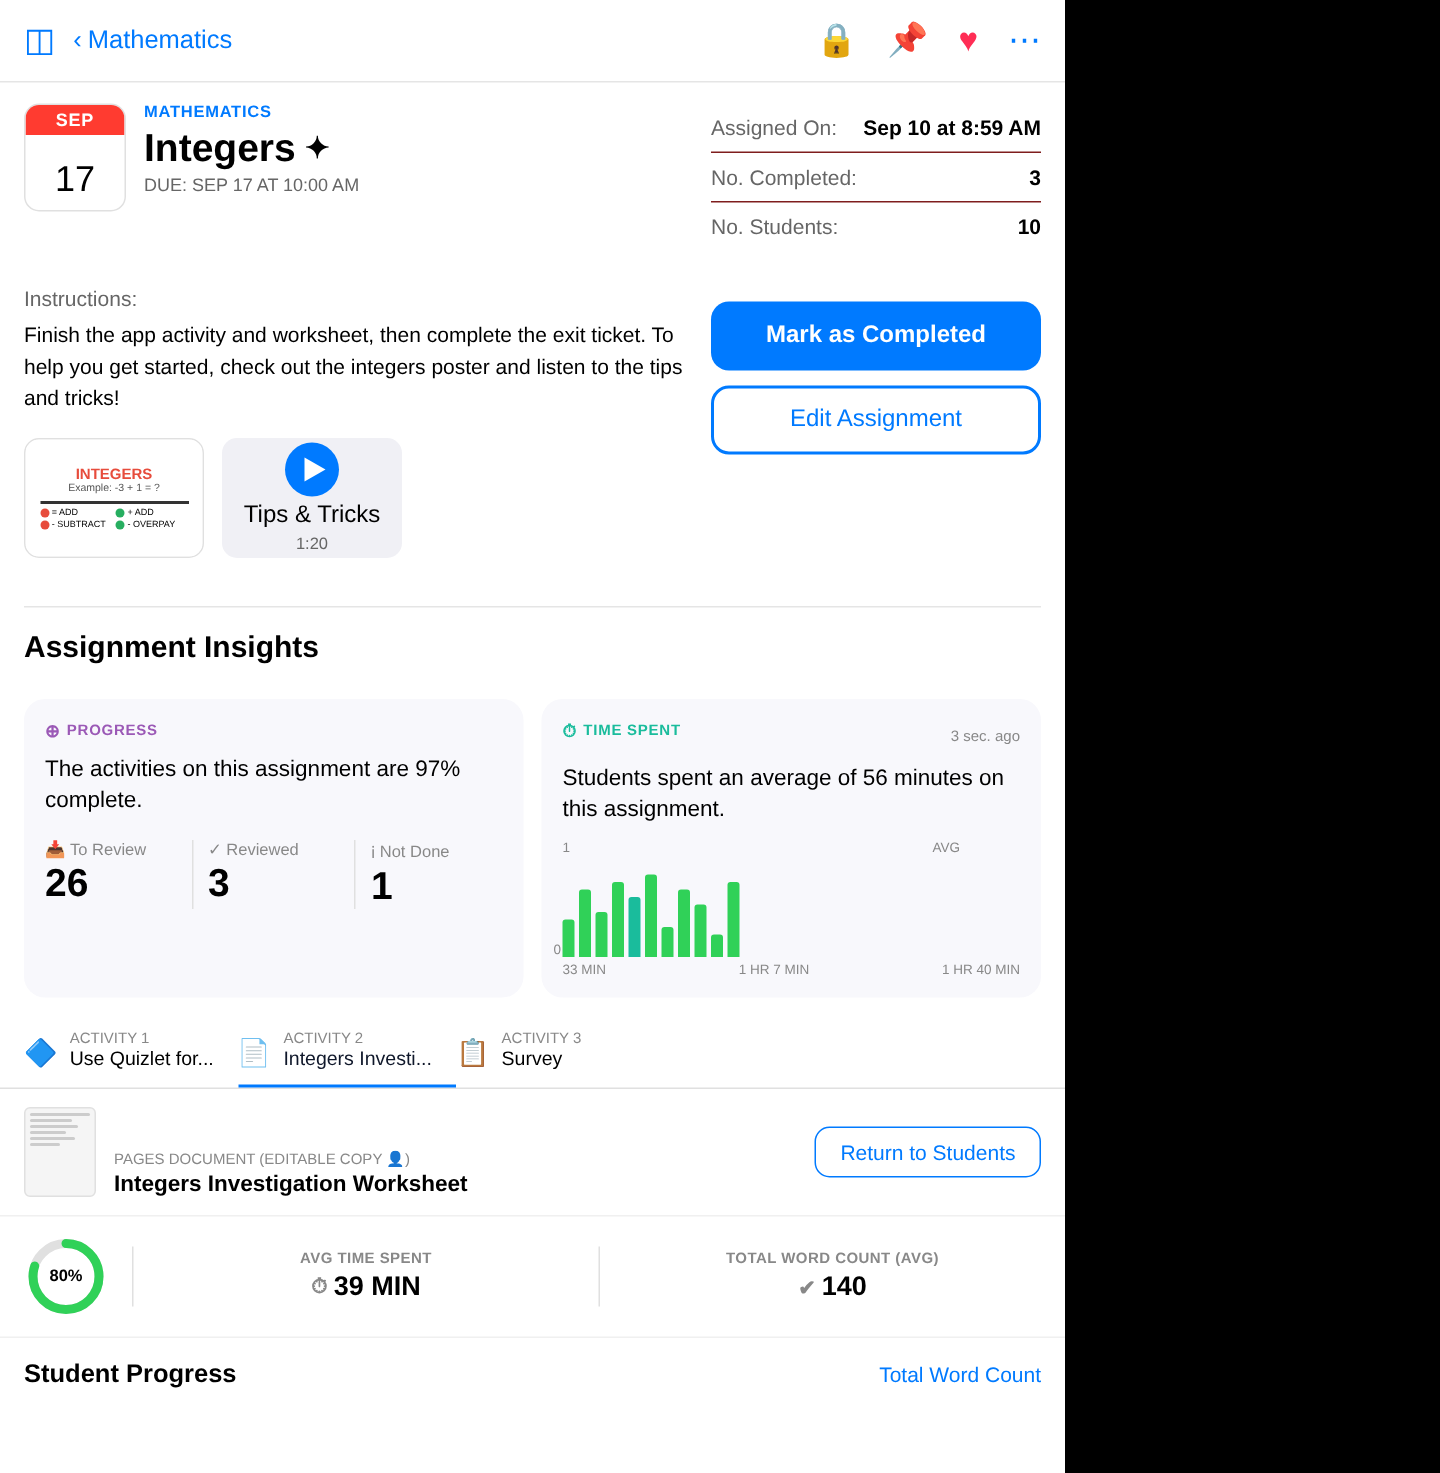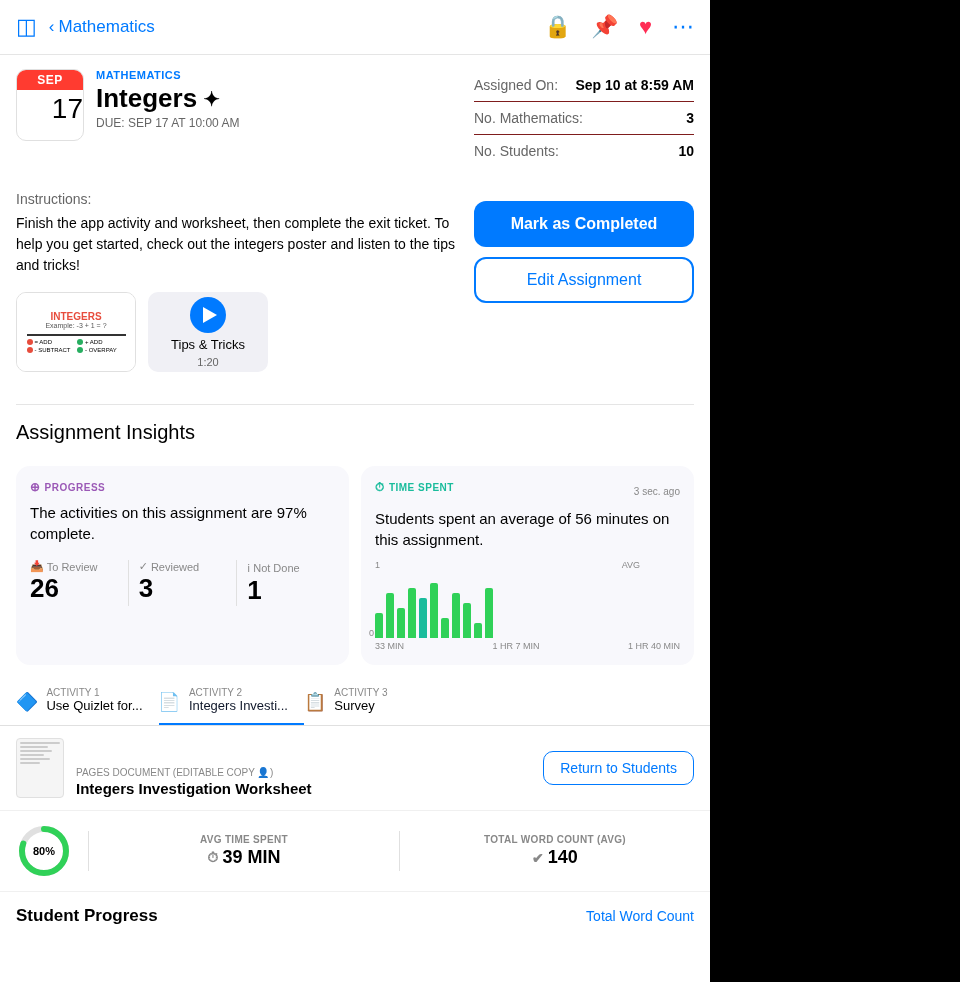--- a/index.html
+++ b/index.html
@@ -63,26 +63,25 @@
     .date-badge-month {
       background: #FF3B30;
       color: #fff;
       font-size: 12px;
       font-weight: 600;
       text-transform: uppercase;
       padding: 3px 0;
       letter-spacing: 0.5px;
     }
     .date-badge-day {
-      font-size: 28px;
+      font-size: 24px;
       font-weight: 300;
       color: #000;
       line-height: 1.2;
-      padding-top: 2px;
-      text-align: right;
+      padding-top: 16px;
     }
     .assignment-info {
       flex: 1;
     }
     .assignment-subject {
       font-size: 11px;
       font-weight: 600;
       color: #007AFF;
       text-transform: uppercase;
       letter-spacing: 0.5px;
@@ -209,21 +208,21 @@
     }
     .play-triangle {
       width: 0;
       height: 0;
       border-top: 8px solid transparent;
       border-bottom: 8px solid transparent;
       border-left: 14px solid #fff;
       margin-left: 3px;
     }
     .video-title {
-      font-size: 13px;
+      font-size: 16px;
       font-weight: 500;
       color: #000;
       text-align: left;
     }
     .video-duration {
       font-size: 11px;
       color: #666;
     }
 
     
@@ -252,21 +251,21 @@
       padding: 12px 20px;
       font-size: 16px;
       font-weight: 500;
       cursor: pointer;
       width: 100%;
     }
 
     
     .section-header {
       font-size: 20px;
-      font-weight: 400;
+      font-weight: 700;
       color: #000;
       padding: 16px 16px 10px 16px;
     }
     .divider {
       height: 1px;
       background: #e5e5e5;
       margin: 0 16px;
     }
     .insights-grid {
       display: flex;
@@ -544,21 +543,21 @@
         <div class="assignment-due">DUE: SEP 17 AT 10:00 AM</div>
       </div>
     </div>
 
     <div style="min-width:220px;">
       <div class="info-row">
         <span class="info-label">Assigned On:</span>
         <span class="info-value">Sep 10 at 8:59 AM</span>
       </div>
       <div class="info-row">
-        <span class="info-label">No. Mathematics:</span>
+        <span class="info-label">No. Completed:</span>
         <span class="info-value">3</span>
       </div>
       <div class="info-row">
         <span class="info-label">No. Students:</span>
         <span class="info-value">10</span>
       </div>
     </div>
   </div>
 
   <div style="display:flex; padding: 10px 16px 0 16px; gap:16px;">

